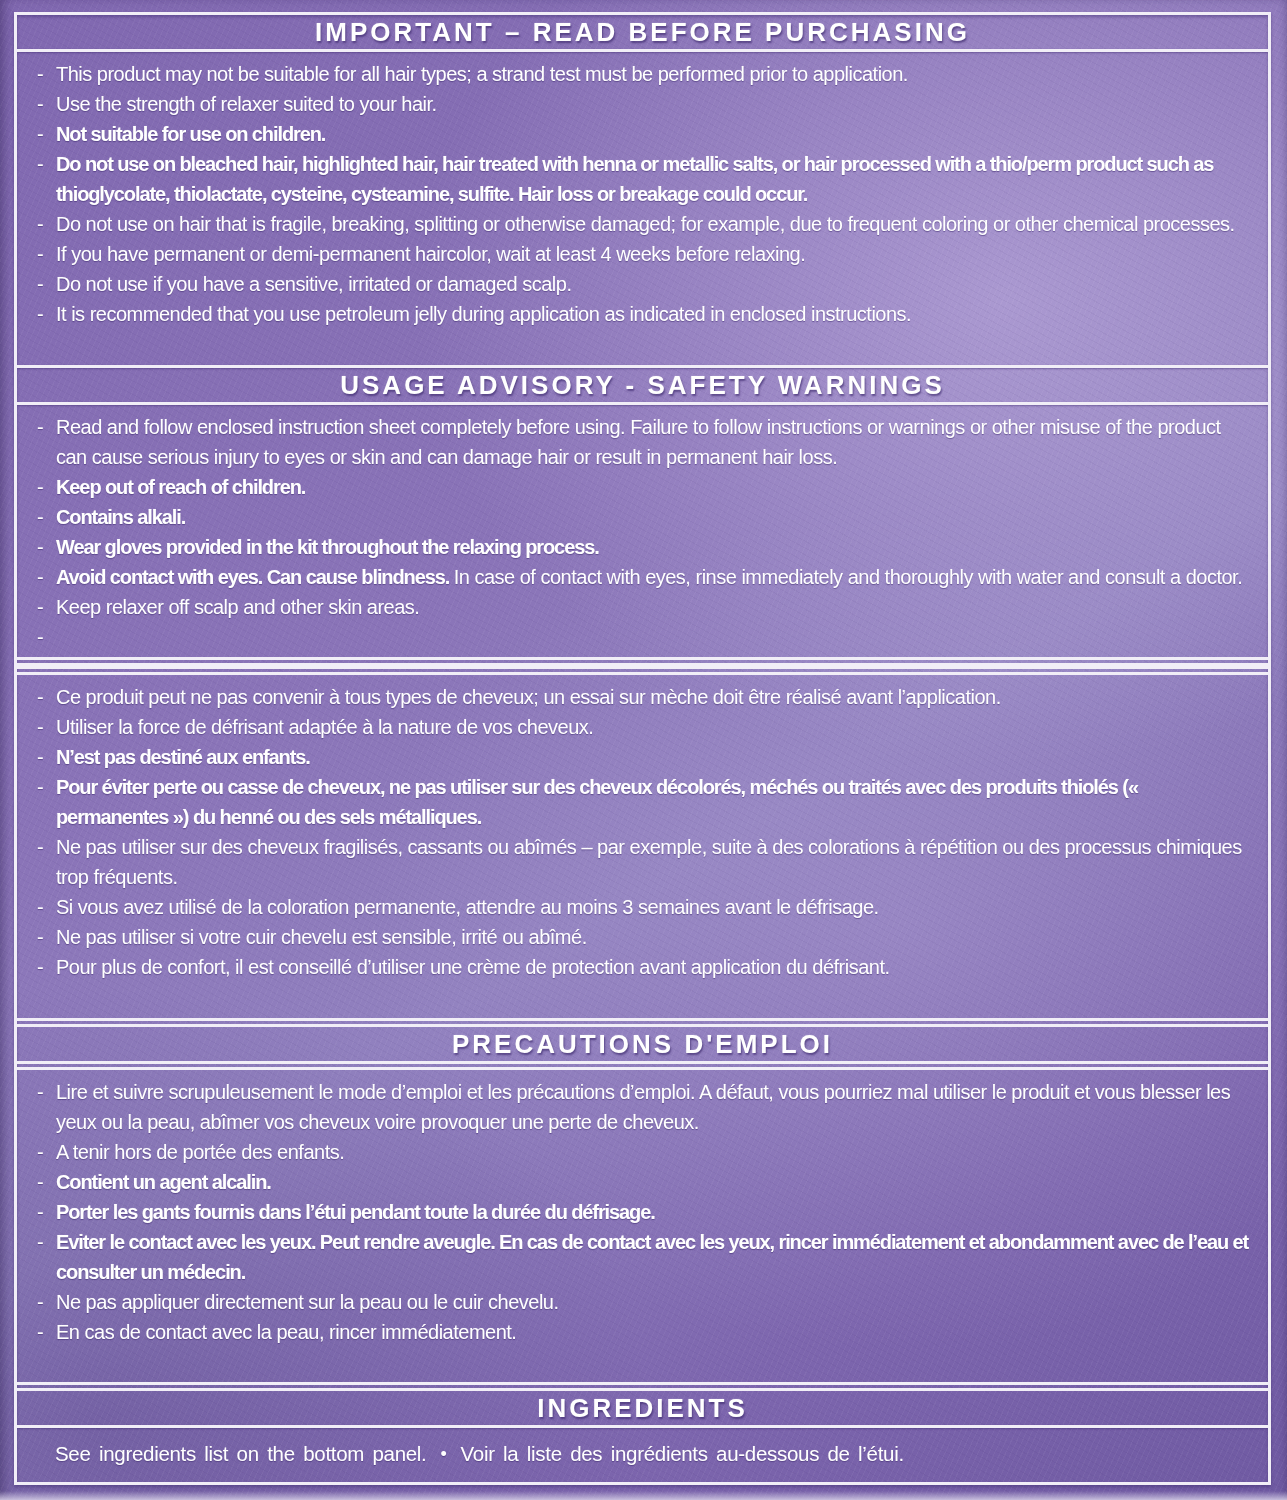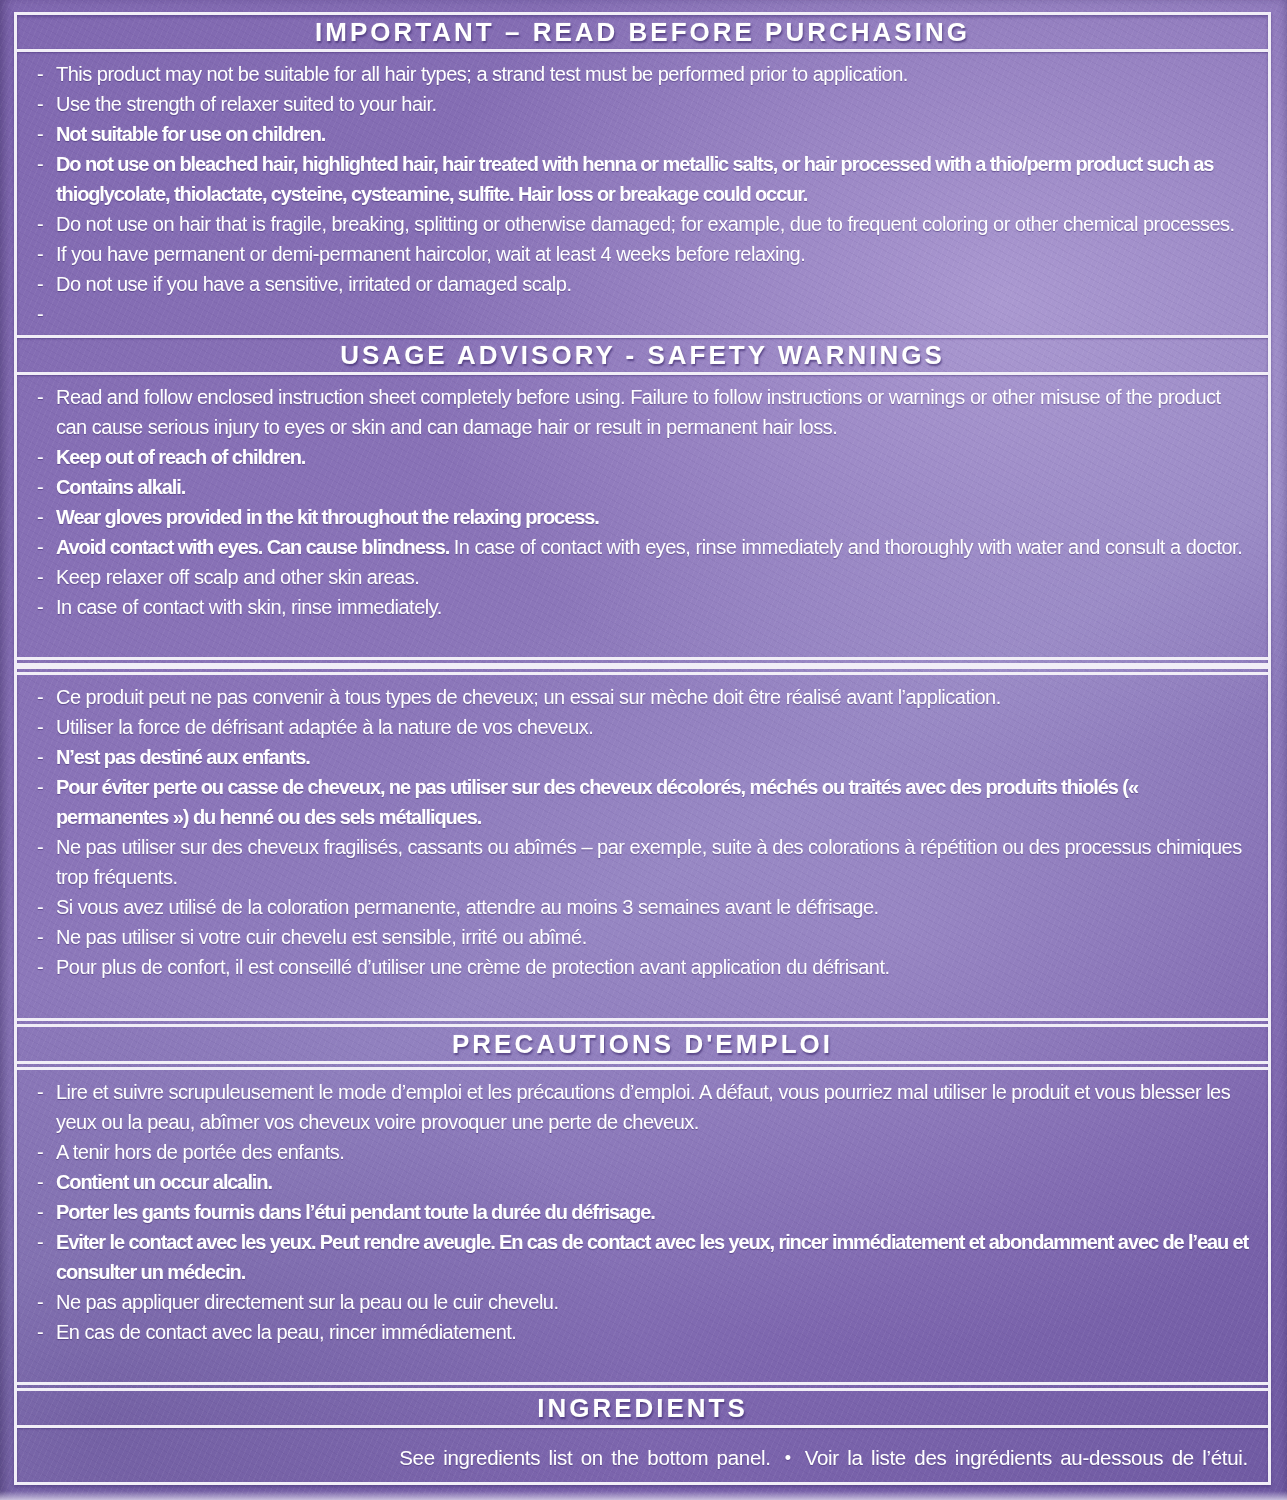--- a/index.html
+++ b/index.html
@@ -61,26 +61,25 @@
   }
   .item{
     position:relative;
     padding-left:21px;
     text-shadow:0 1px 1px rgba(55,35,105,.55), 0 0 1px rgba(255,255,255,.30);
   }
   .dash{position:absolute;left:2px;top:0;}
   .b{font-weight:bold;letter-spacing:-1.1px;margin-top:12px;}
   .footer-row{
     flex:0 0 auto;
-    padding:16px 20px 10px 38px;
-    font-size:20.5px;line-height:28px;
+    padding:8px 20px 10px 38px;
+    font-size:20.5px;line-height:36px;
     letter-spacing:-0.3px;word-spacing:3px;
     text-shadow:0 1px 1px rgba(55,35,105,.55), 0 0 1px rgba(255,255,255,.30);
     white-space:nowrap;
-    text-align:right;
   }
   .sep{display:inline-block;margin:0 14px;font-size:18px;vertical-align:1px;}
 </style>
 </head>
 <body>
 
 <div class="label">
   <div class="frame">
 
     <div class="hband">
@@ -89,37 +88,37 @@
     <div class="rule"></div>
 
     <div class="body">
       <div class="item"><span class="dash">-</span><span class="b"></span><span>This product may not be suitable for all hair types; a strand test must be performed prior to application.</span></div>
       <div class="item"><span class="dash">-</span><span class="b"></span><span>Use the strength of relaxer suited to your hair.</span></div>
       <div class="item"><span class="dash">-</span><span class="b">Not suitable for use on children.</span><span></span></div>
       <div class="item"><span class="dash">-</span><span class="b">Do not use on bleached hair, highlighted hair, hair treated with henna or metallic salts, or hair processed with a thio/perm product such as thioglycolate, thiolactate, cysteine, cysteamine, sulfite.  Hair loss or breakage could occur.</span><span></span></div>
       <div class="item"><span class="dash">-</span><span class="b"></span><span>Do not use on hair that is fragile, breaking, splitting or otherwise damaged; for example, due to frequent coloring or other chemical processes.</span></div>
       <div class="item"><span class="dash">-</span><span class="b"></span><span>If you have permanent or demi-permanent haircolor, wait at least 4 weeks before relaxing.</span></div>
       <div class="item"><span class="dash">-</span><span class="b"></span><span>Do not use if you have a sensitive, irritated or damaged scalp.</span></div>
-      <div class="item"><span class="dash">-</span><span class="b"></span></div>
+      <div class="item"><span class="dash">-</span><span class="b"></span><span>It is recommended that you use petroleum jelly during application as indicated in enclosed instructions.</span></div>
     </div>
 
     <div class="rule"></div>
     <div class="hband">
       <span>USAGE ADVISORY - SAFETY WARNINGS</span>
     </div>
     <div class="rule"></div>
 
     <div class="body">
       <div class="item"><span class="dash">-</span><span class="b"></span><span>Read and follow enclosed instruction sheet completely before using. Failure to follow instructions or warnings or other misuse of the product can cause serious injury to eyes or skin and can damage hair or result in permanent hair loss.</span></div>
       <div class="item"><span class="dash">-</span><span class="b">Keep out of reach of children.</span><span></span></div>
       <div class="item"><span class="dash">-</span><span class="b">Contains alkali.</span><span></span></div>
       <div class="item"><span class="dash">-</span><span class="b">Wear gloves provided in the kit throughout the relaxing process.</span><span></span></div>
       <div class="item"><span class="dash">-</span><span class="b">Avoid contact with eyes. Can cause blindness. </span><span>In case of contact with eyes, rinse immediately and thoroughly with water and consult a doctor.</span></div>
       <div class="item"><span class="dash">-</span><span class="b"></span><span>Keep relaxer off scalp and other skin areas.</span></div>
-      <div class="item"><span class="dash">-</span><span class="b"></span><span>In case of contact with skin, rinse immediately.</span></div>
+      <div class="item"><span class="dash">-</span><span class="b"></span></div>
     </div>
 
     <div class="rule double"></div>
     <div class="rule double"></div>
 
     <div class="body">
       <div class="item"><span class="dash">-</span><span class="b"></span><span>Ce produit peut ne pas convenir à tous types de cheveux; un essai sur mèche doit être réalisé avant l’application.</span></div>
       <div class="item"><span class="dash">-</span><span class="b"></span><span>Utiliser la force de défrisant adaptée à la nature de vos cheveux.</span></div>
       <div class="item"><span class="dash">-</span><span class="b">N’est pas destiné aux enfants.</span><span></span></div>
       <div class="item"><span class="dash">-</span><span class="b">Pour éviter perte ou casse de cheveux, ne pas utiliser sur des cheveux décolorés, méchés ou traités avec des produits thiolés  (« permanentes ») du henné ou des sels métalliques.</span><span></span></div>
@@ -131,21 +130,21 @@
 
     <div class="rule double"></div>
     <div class="hband">
       <span>PRECAUTIONS D'EMPLOI</span>
     </div>
     <div class="rule double"></div>
 
     <div class="body">
       <div class="item"><span class="dash">-</span><span class="b"></span><span>Lire et suivre scrupuleusement le mode d’emploi et les précautions d’emploi. A défaut, vous pourriez mal utiliser le produit et vous blesser les yeux ou la peau, abîmer vos cheveux voire provoquer une perte de cheveux.</span></div>
       <div class="item"><span class="dash">-</span><span class="b"></span><span>A tenir hors de portée des enfants.</span></div>
-      <div class="item"><span class="dash">-</span><span class="b">Contient un occur alcalin.</span><span></span></div>
+      <div class="item"><span class="dash">-</span><span class="b">Contient un agent alcalin.</span><span></span></div>
       <div class="item"><span class="dash">-</span><span class="b">Porter les gants fournis dans l’étui pendant toute la durée du défrisage.</span><span></span></div>
       <div class="item"><span class="dash">-</span><span class="b">Eviter le contact avec les yeux.  Peut rendre aveugle. En cas de contact avec les yeux, rincer immédiatement et abondamment avec de l’eau et consulter un médecin.</span><span></span></div>
       <div class="item"><span class="dash">-</span><span class="b"></span><span>Ne pas appliquer directement sur la peau ou le cuir chevelu.</span></div>
       <div class="item"><span class="dash">-</span><span class="b"></span><span>En cas de contact avec la peau, rincer immédiatement.</span></div>
     </div>
 
     <div class="rule double"></div>
     <div class="hband">
       <span>INGREDIENTS</span>
     </div>

